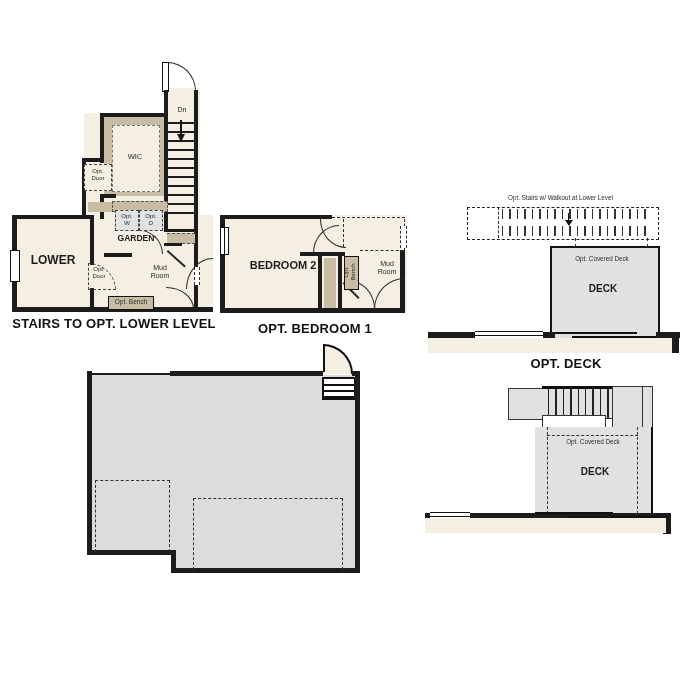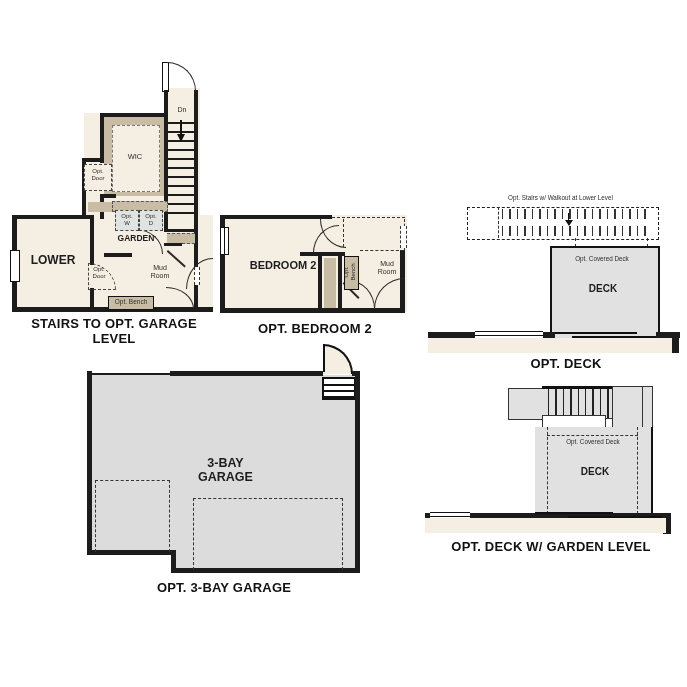--- a/index.html
+++ b/index.html
@@ -98,21 +98,21 @@
     </div>
     <div class="abs" style="left:100px;top:228px;width:44px;height:12px;background:var(--tan);border:1.5px solid #111;">
       <div class="lbl" style="left:0;top:1px;width:100%;font-size:6.5px;">Opt. Bench</div>
     </div>
 
     <div class="lbl b" style="left:14px;top:186px;width:62px;font-size:12px;">LOWER</div>
     <div class="lbl b" style="left:100px;top:166px;width:56px;font-size:8.5px;">GARDEN</div>
     <div class="lbl" style="left:130px;top:196px;width:44px;font-size:7px;">Mud
 Room</div>
 
-    <div class="title" style="left:0;top:248px;width:212px;">STAIRS TO OPT. GARAGE LEVEL</div>
+    <div class="title" style="left:0;top:248px;width:212px;">STAIRS TO OPT. LOWER LEVEL</div>
   </div>
 
   <div class="plan" id="plan2" style="left:220px;top:213px;width:190px;height:125px;">
     <div class="cream" style="left:0;top:2px;width:187px;height:97px;"></div>
     <div class="wall" style="left:2px;top:2px;width:110px;height:4px;"></div>
     <div class="wall" style="left:0;top:2px;width:5px;height:95px;"></div>
     <div class="winV" style="left:0;top:14px;width:7px;height:26px;"></div>
     <div class="wall" style="left:0;top:95px;width:185px;height:4.5px;"></div>
     <div class="wall" style="left:180px;top:37px;width:5px;height:62px;"></div>
     <div class="wall" style="left:80px;top:39px;width:45px;height:4px;"></div>
@@ -131,21 +131,21 @@
     <div class="arc arc-tl" style="left:154px;top:65px;width:30px;height:30px;"></div>
     <div class="diag" style="left:124px;top:69px;width:22px;transform:rotate(45deg);"></div>
     <div class="abs" style="left:180px;top:13px;width:5px;height:22px;background:#fff;border-left:1px dashed #333;border-right:1px dashed #333;"></div>
 
     <div class="abs" style="left:124px;top:43px;width:13px;height:32px;background:var(--tan);border:1px solid #111;"></div>
     <div class="lbl" style="left:115px;top:52px;width:30px;font-size:6px;transform:rotate(-90deg);">Opt. Bench</div>
     <div class="lbl b" style="left:8px;top:46px;width:110px;font-size:11px;">BEDROOM 2</div>
     <div class="lbl" style="left:148px;top:47px;width:38px;font-size:7px;">Mud
 Room</div>
 
-    <div class="title" style="left:0;top:108px;width:190px;">OPT. BEDROOM 2</div>
+    <div class="title" style="left:0;top:108px;width:190px;">OPT. BEDROOM 1</div>
   </div>
 
   <div class="plan" id="plan3" style="left:428px;top:190px;width:252px;height:184px;">
     <div class="lbl" style="left:35px;top:4px;width:195px;font-size:6.3px;">Opt. Stairs w/ Walkout at Lower Level</div>
     <div class="abs" style="left:39px;top:17px;width:190px;height:31px;border:1.5px dashed #222;"></div>
     <div class="dashV" style="left:70px;top:17px;height:31px;"></div>
     <div class="treadsDash" style="left:74px;top:19px;width:150px;height:10px;"></div>
     <div class="treadsDash" style="left:74px;top:36px;width:150px;height:10px;"></div>
     <div class="abs" style="left:140px;top:23px;width:1.4px;height:8px;background:#111;"></div>
     <div class="ahead-down" style="left:136.5px;top:30px;border-left-width:4px;border-right-width:4px;border-top-width:6px;"></div>
@@ -184,23 +184,20 @@
     <div class="wall" style="left:265px;top:27px;width:6px;height:5px;"></div>
     <div class="wall" style="left:0;top:27px;width:5px;height:184px;"></div>
     <div class="wall" style="left:268px;top:27px;width:5px;height:202px;"></div>
     <div class="wall" style="left:0;top:206px;width:88px;height:5px;"></div>
     <div class="wall" style="left:84px;top:206px;width:5px;height:23px;"></div>
     <div class="wall" style="left:84px;top:224px;width:189px;height:5px;"></div>
 
     <div class="abs" style="left:8px;top:136px;width:73px;height:71px;border:1.5px dashed #333;border-bottom:none;"></div>
     <div class="abs" style="left:106px;top:154px;width:148px;height:71px;border:1.5px dashed #333;border-bottom:none;"></div>
 
-    <div class="lbl b" style="left:76px;top:112px;width:125px;font-size:12.5px;">3-BAY
-GARAGE</div>
-    <div class="title" style="left:0;top:236px;width:274px;">OPT. 3-BAY GARAGE</div>
   </div>
 
   <div class="plan" id="plan5" style="left:425px;top:380px;width:252px;height:178px;">
     <div class="abs" style="left:83px;top:8px;width:36px;height:30px;background:var(--deckgray);border:1px solid #333;"></div>
     <div class="abs" style="left:117px;top:6px;width:70px;height:29px;background:var(--deckgray);border-top:3px solid #111;border-bottom:1px solid #333;background-image:repeating-linear-gradient(to right,transparent 0 6px,#222 6px 7.4px);"></div>
     <div class="abs" style="left:187px;top:6px;width:39px;height:42px;background:var(--deckgray);border:1px solid #333;"></div>
     <div class="abs" style="left:217px;top:6px;width:1.2px;height:42px;background:#333;"></div>
     <div class="abs" style="left:117px;top:35px;width:62px;height:12px;background:#fff;border:1px solid #333;"></div>
 
     <div class="abs" style="left:110px;top:47px;width:116px;height:91px;background:var(--deckgray);border-right:2px solid #111;"></div>
@@ -211,16 +208,15 @@
     <div class="lbl" style="left:118px;top:58px;width:100px;font-size:6.3px;">Opt. Covered Deck</div>
     <div class="lbl b" style="left:145px;top:86px;width:50px;font-size:10px;">DECK</div>
 
     <div class="wall" style="left:0;top:133px;width:246px;height:5px;"></div>
     <div class="winH" style="left:5px;top:132px;width:40px;height:7px;"></div>
     <div class="abs" style="left:110px;top:131.5px;width:78px;height:2.5px;background:#111;"></div>
     <div class="abs" style="left:143px;top:135.8px;width:94px;height:2.5px;background:#111;"></div>
     <div class="wall" style="left:238px;top:133px;width:8px;height:21px;"></div>
     <div class="cream" style="left:0;top:138px;width:241px;height:15px;"></div>
 
-    <div class="title" style="left:0;top:159px;width:252px;">OPT. DECK W/ GARDEN LEVEL</div>
   </div>
 
 </div>
 
 </body></html>

